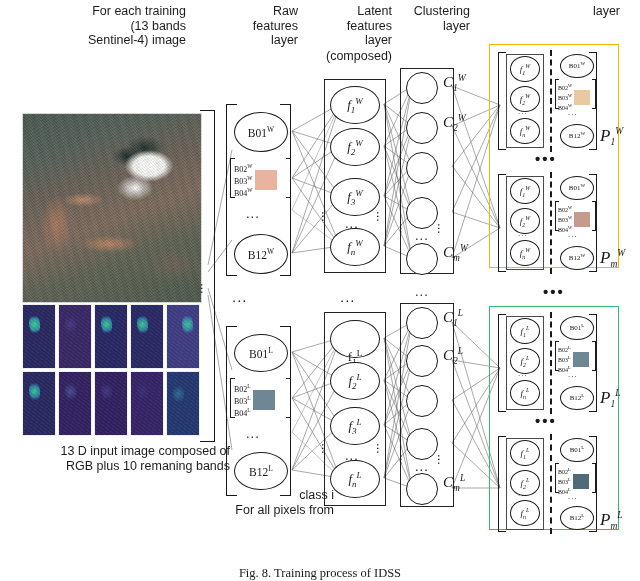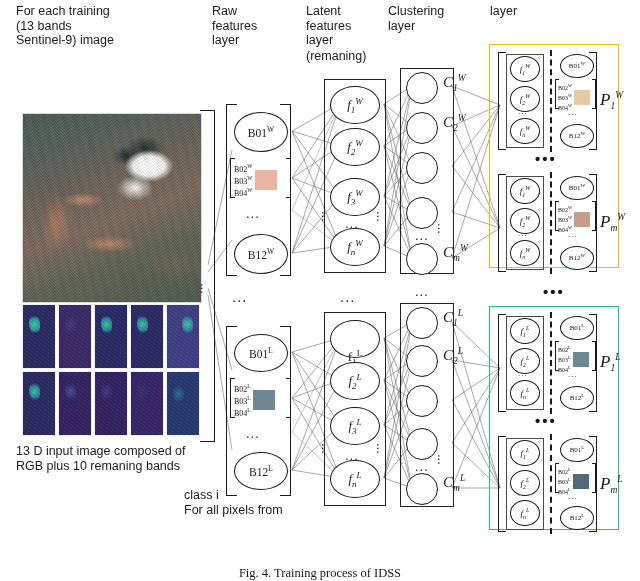--- a/index.html
+++ b/index.html
@@ -3,21 +3,21 @@
 <meta charset="utf-8">
 <title>IDSS Training Diagram</title>
 <style>
   html,body{margin:0;padding:0;background:#ffffff;}
   body{
     width:640px;height:581px;position:relative;overflow:hidden;
     font-family:"Liberation Sans", sans-serif;
     color:#1a1a1a;
   }
   .abs{position:absolute;}
-  .ctr{text-align:left;}
+  .ctr{text-align:right;}
 
   
   .hdr{font-size:12.5px;line-height:14.5px;color:#1d1d1d;}
 
   
   #sat-wrap{left:22px;top:113px;width:178px;height:188px;border:1px solid #d8d8d8;overflow:hidden;}
   #sat-rgb{position:absolute;inset:0;
     background:
       radial-gradient(ellipse 34px 22px at 126px 52px, #ffffff 0%, #f4f4f2 45%, rgba(244,244,242,0) 72%),
       radial-gradient(ellipse 26px 18px at 112px 74px, #fbfbfa 0%, rgba(251,251,250,0) 70%),
@@ -60,21 +60,21 @@
   .bandbox{position:absolute;display:flex;align-items:center;}
   .bandbox .names{font-family:"Liberation Serif", serif;font-size:8px;line-height:9.2px;text-align:left;}
   .bandbox .names sup{font-size:5.5px;}
   .bandbox .swatch{width:22px;height:20px;margin-left:2px;}
 
   
   .math{position:absolute;font-family:"Liberation Serif", serif;font-style:italic;
         font-size:15px;white-space:nowrap;}
   .math sup{font-style:italic;font-size:9.5px;}
   .math sub{font-style:italic;font-size:9.5px;}
-  .math.big{font-size:17px;}
+  .math.big{font-size:17px;margin-top:36px;}
 
   
   .vdots{position:absolute;font-size:13px;letter-spacing:0;line-height:5px;writing-mode:vertical-rl;}
   .hdots{position:absolute;font-size:13px;letter-spacing:1px;}
   .bdots{position:absolute;font-size:15px;font-weight:bold;letter-spacing:2px;}
 
   
   .protogroup{position:absolute;border:1.6px solid #f2b705;}
   .protogroup.green{border-color:#2fbf71;}
   .protoinner{position:absolute;border:1.4px solid #4a4a4a;}
@@ -203,34 +203,34 @@
     <line x1="208" y1="265" x2="232" y2="150"></line>
     <line x1="208" y1="272" x2="232" y2="240"></line>
     <line x1="208" y1="288" x2="232" y2="370"></line>
     <line x1="208" y1="295" x2="232" y2="450"></line>
   </g>
 </svg>
 
 <div class="abs hdr ctr" style="left:16px;top:4px;width:170px;">
   <div>For each training</div>
   <div>(13 bands</div>
-  <div>Sentinel-9) image</div>
+  <div>Sentinel-4) image</div>
 </div>
 
 <div class="abs hdr ctr" style="left:212px;top:4px;width:86px;">
   <div>Raw</div>
   <div>features</div>
   <div>layer</div>
 </div>
 
 <div class="abs hdr ctr" style="left:306px;top:4px;width:86px;">
   <div>Latent</div>
   <div>features</div>
   <div>layer</div>
-  <div style="margin-top:1px;">(remaning)</div>
+  <div style="margin-top:1px;">(composed)</div>
 </div>
 
 <div class="abs hdr ctr" style="left:388px;top:4px;width:82px;">
   <div>Clustering</div>
   <div>layer</div>
 </div>
 
 <div class="abs hdr ctr" style="left:490px;top:4px;width:130px;">
   <div>layer</div>
 </div>
@@ -555,13 +555,13 @@
 <div class="node" style="left:560px;top:506px;width:32px;height:22px;">
   <span class="lbl" style="font-size:7px;">B12<sup style="font-size:5px;">L</sup></span>
 </div>
 <div class="math big" style="left:600px;top:474px;">P<sub>m</sub><sup>L</sup></div>
 
 <div class="abs hdr ctr" style="left:184px;top:488px;width:150px;">
   <div>class i</div>
   <div>For all pixels from</div>
 </div>
 
-<div class="caption" style="top:566px;">Fig. 4. Training process of IDSS</div>
+<div class="caption" style="top:566px;">Fig. 8. Training process of IDSS</div>
 
 </body></html>

